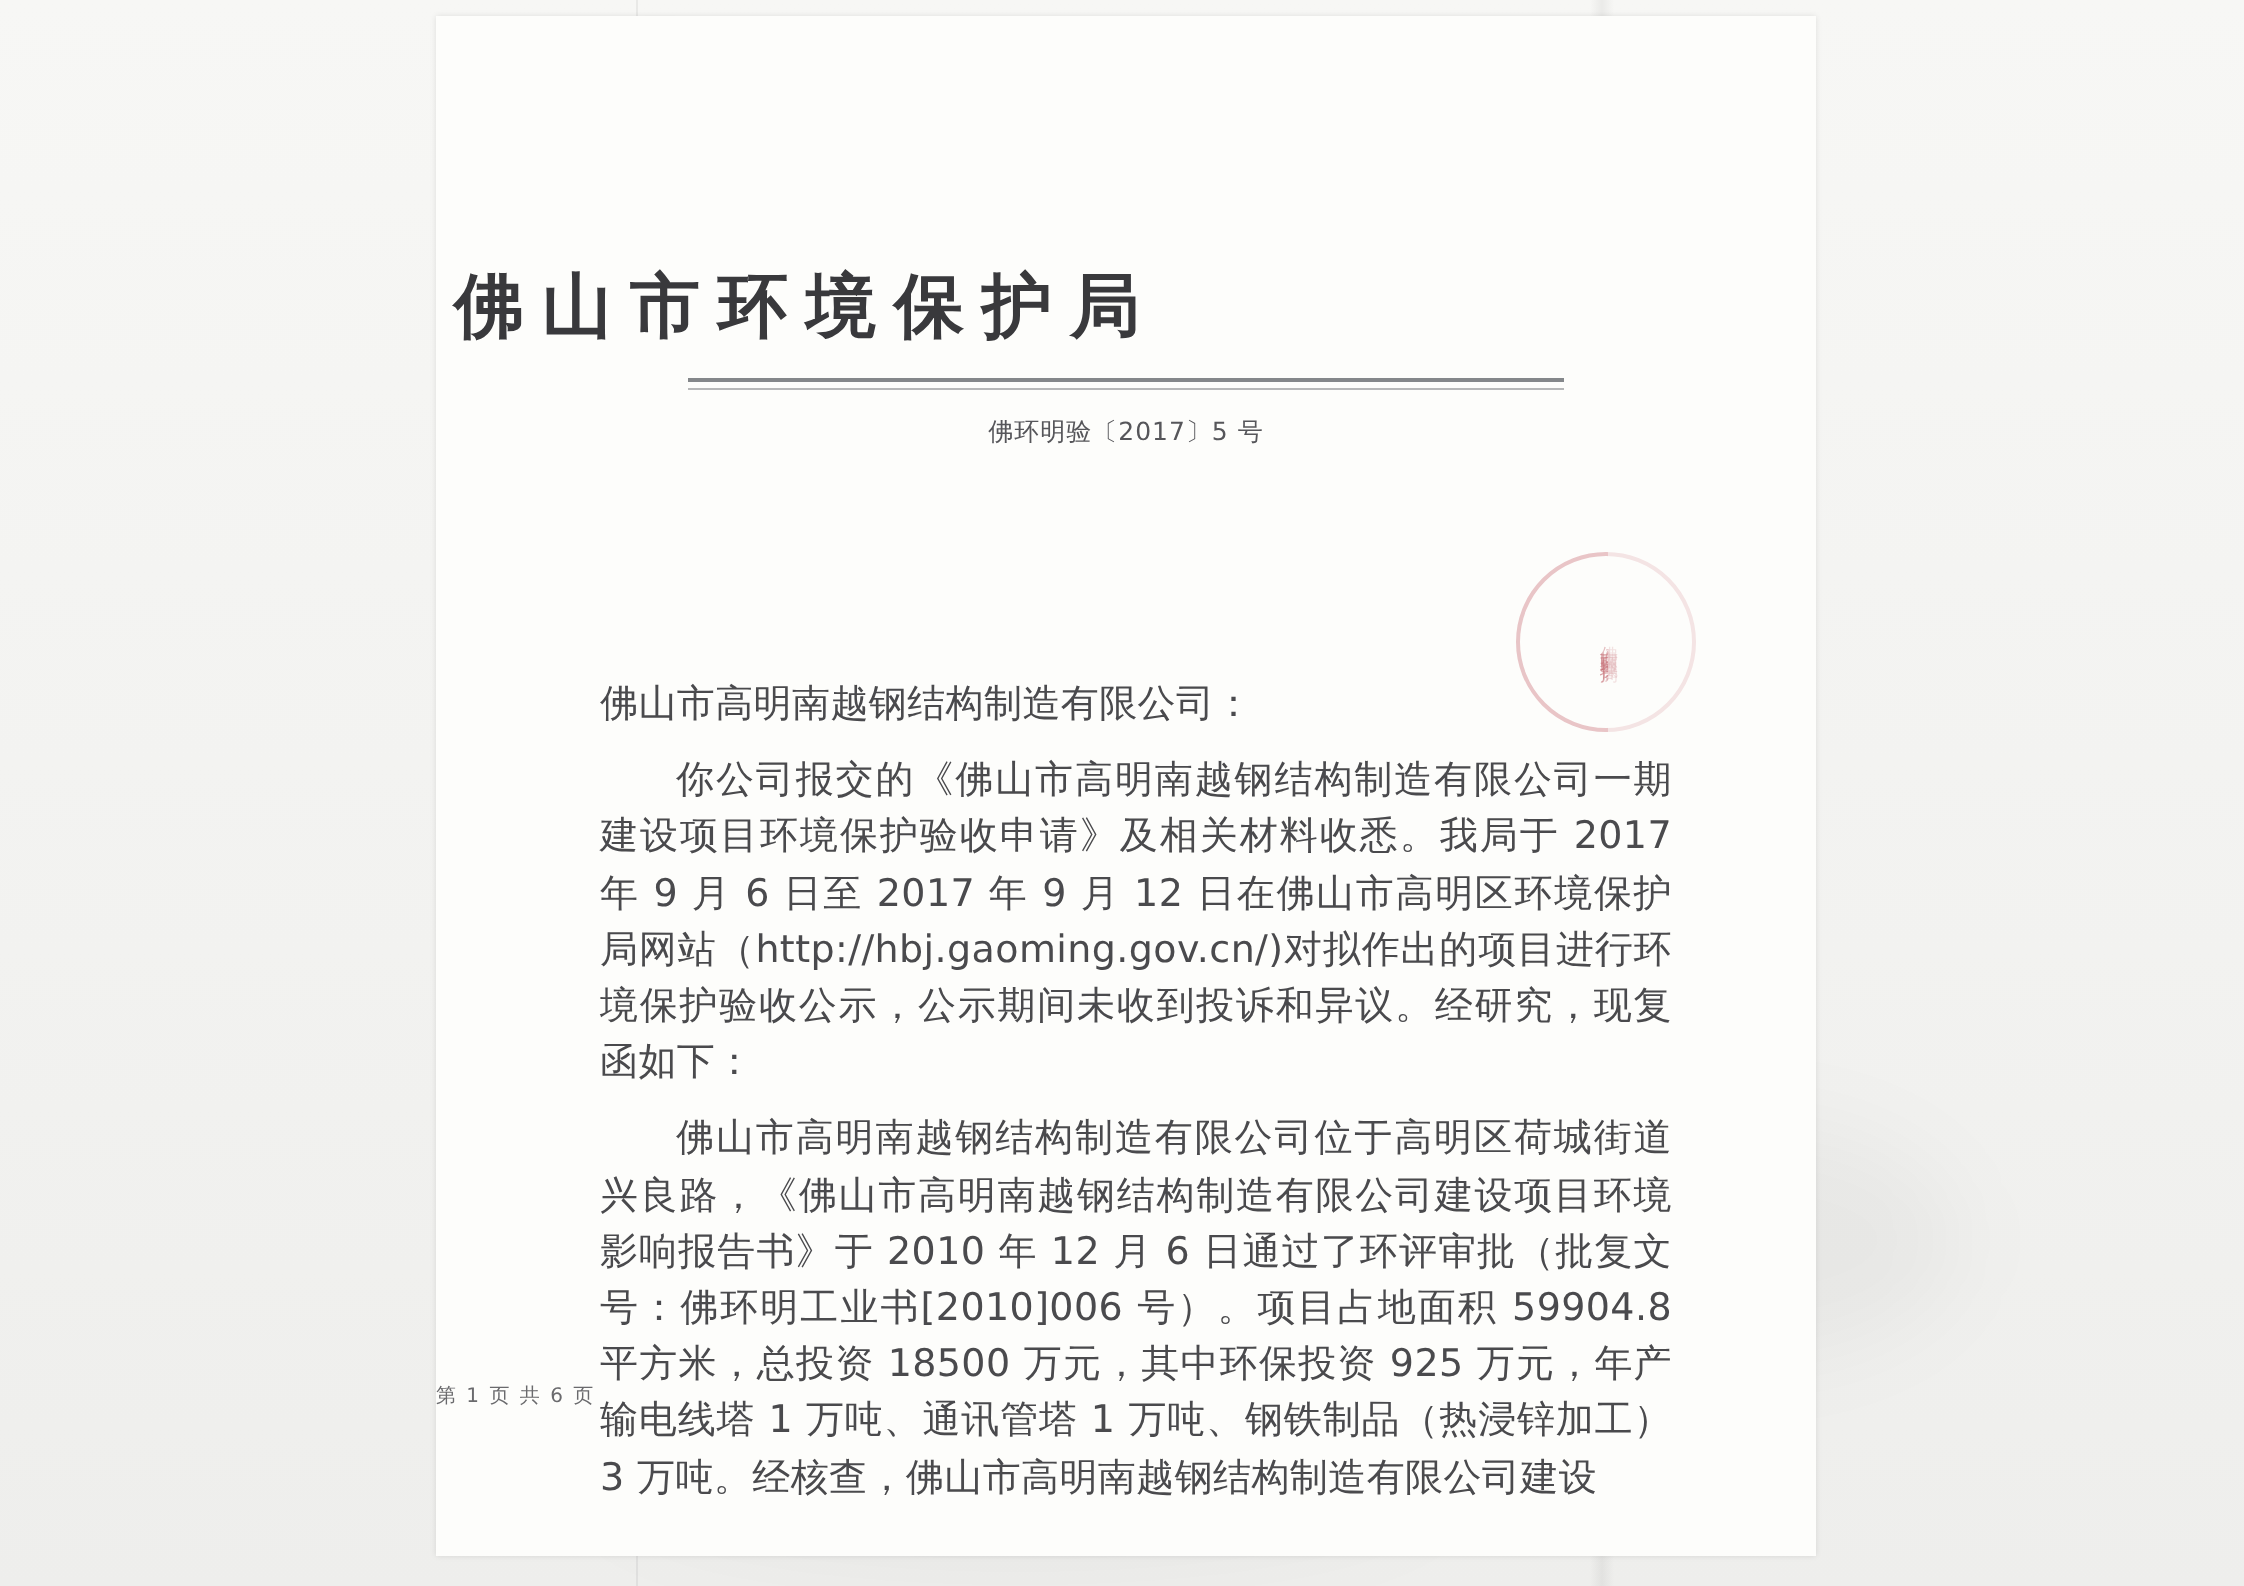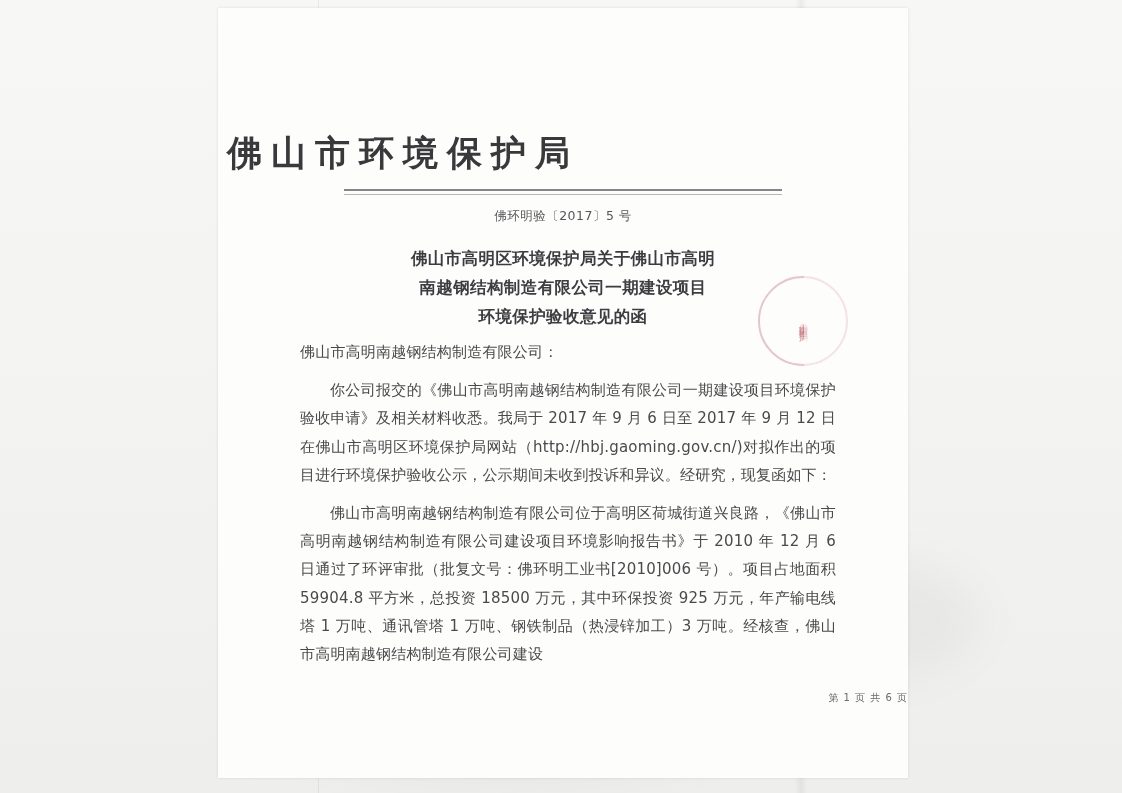--- a/index.html
+++ b/index.html
@@ -126,34 +126,34 @@
     color: #3d3d41;
     letter-spacing: .4px;
   }
 
   .body-text {
     position: absolute;
     left: 82px;
     right: 72px;
     top: 330px;
     font-family: "DejaVu Sans", sans-serif;
-    font-size: 15px;
+    font-size: 19px;
     line-height: 28.2px;
     color: #4a4a4d;
     letter-spacing: .2px;
     text-align: justify;
   }
   .body-text p { margin: 0; }
   .body-text p.indent { text-indent: 2em; margin-top: 10px; }
 
   .footer {
     position: absolute;
     left: 0; right: 0;
     top: 683px;
-    text-align: right;
+    text-align: left;
     font-size: 10px;
     color: #6a6a6d;
     letter-spacing: 1px;
   }
 
   
   .seal {
     position: absolute;
     left: 540px;
     top: 268px;
@@ -202,25 +202,20 @@
 
   <div id="sheet">
     <div id="doc">
 
       <div class="masthead">佛山市环境保护局</div>
       <div class="masthead-rule"></div>
       <div class="masthead-rule thin"></div>
 
       <div class="docnum">佛环明验〔2017〕5 号</div>
 
-      <div class="title">
-        <div>佛山市高明区环境保护局关于佛山市高明</div>
-        <div>南越钢结构制造有限公司一期建设项目</div>
-        <div>环境保护验收意见的函</div>
-      </div>
 
       <div class="seal">
         <span>佛山市高明区环境保护局</span>
       </div>
       <div class="seal-mask"></div>
 
       <div class="body-text">
         <p>佛山市高明南越钢结构制造有限公司：</p>
         <p class="indent">你公司报交的《佛山市高明南越钢结构制造有限公司一期建设项目环境保护验收申请》及相关材料收悉。我局于 2017 年 9 月 6 日至 2017 年 9 月 12 日在佛山市高明区环境保护局网站（http://hbj.gaoming.gov.cn/)对拟作出的项目进行环境保护验收公示，公示期间未收到投诉和异议。经研究，现复函如下：</p>
         <p class="indent">佛山市高明南越钢结构制造有限公司位于高明区荷城街道兴良路，《佛山市高明南越钢结构制造有限公司建设项目环境影响报告书》于 2010 年 12 月 6 日通过了环评审批（批复文号：佛环明工业书[2010]006 号）。项目占地面积 59904.8 平方米，总投资 18500 万元，其中环保投资 925 万元，年产输电线塔 1 万吨、通讯管塔 1 万吨、钢铁制品（热浸锌加工）3 万吨。经核查，佛山市高明南越钢结构制造有限公司建设</p>

